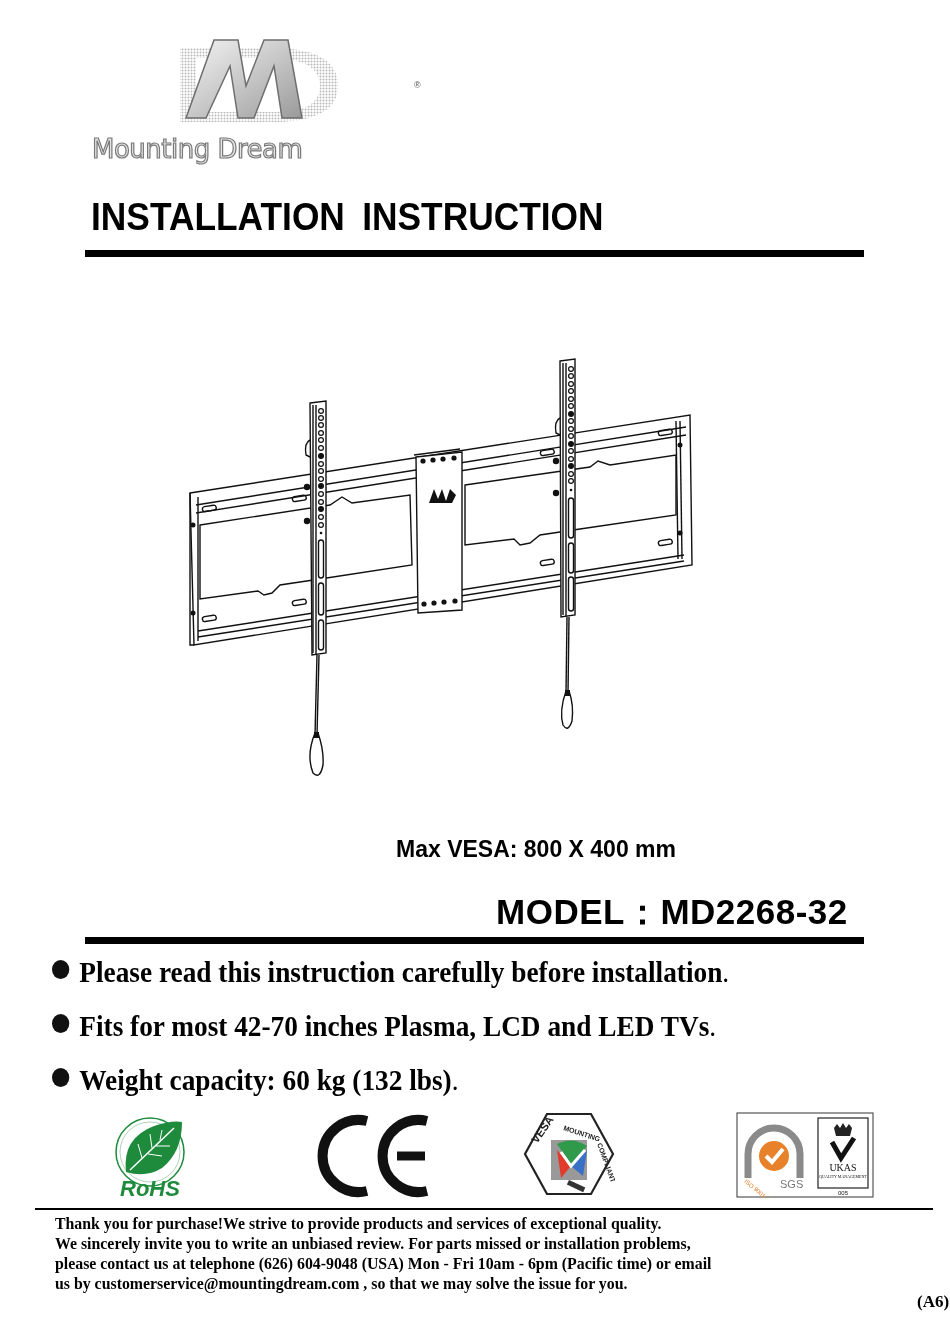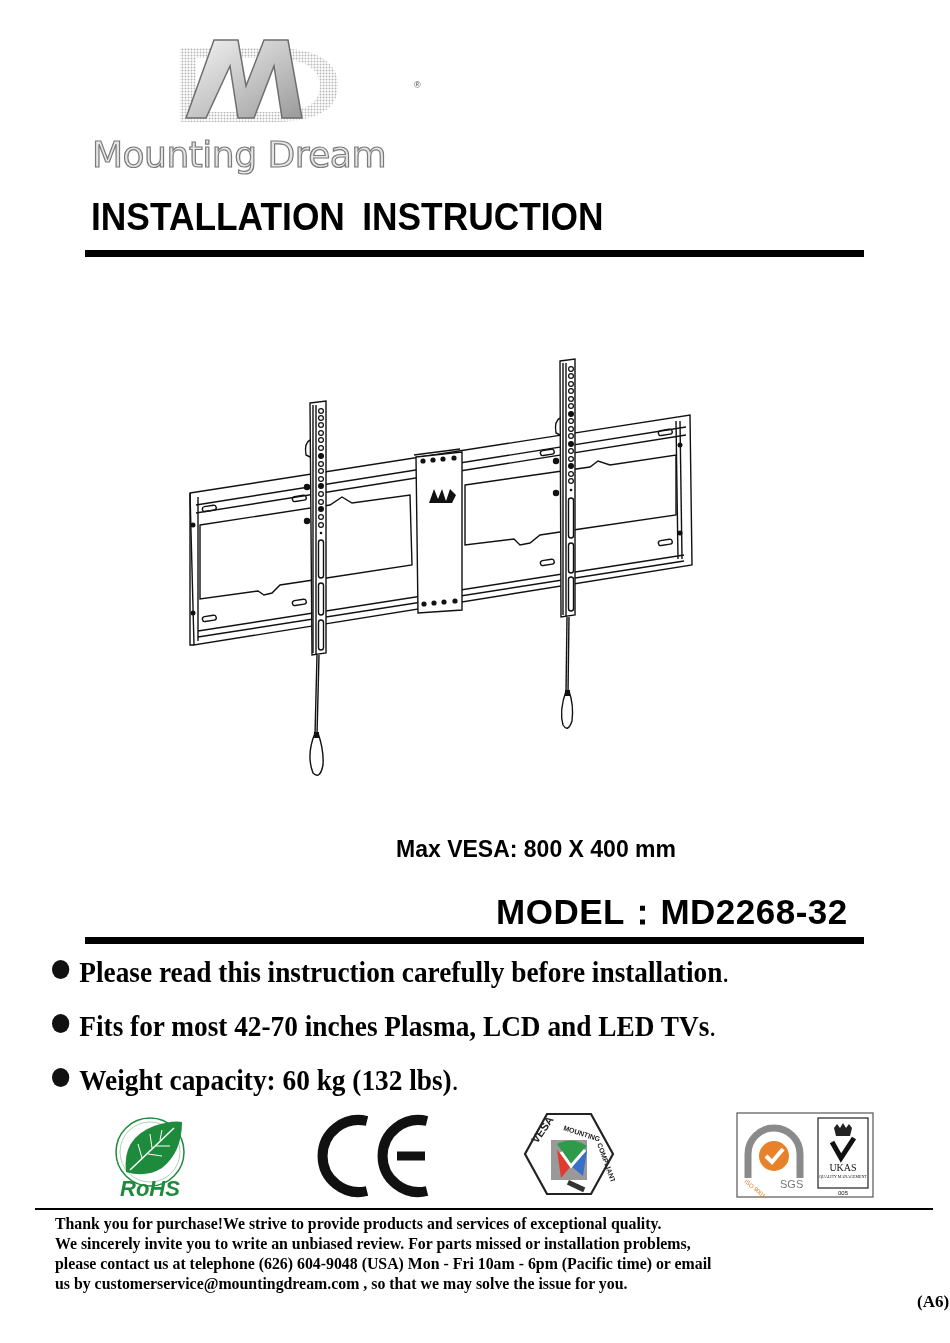--- a/index.html
+++ b/index.html
@@ -3,21 +3,21 @@
 <meta charset="utf-8">
 <style>
   * { margin: 0; padding: 0; box-sizing: border-box; }
   html, body { width: 950px; height: 1343px; background: #ffffff; overflow: hidden; }
   body { position: relative; font-family: "Liberation Sans", sans-serif; color: #000; }
 
   .logo { position: absolute; left: 88px; top: 36px; width: 320px; height: 140px; }
   .logo svg { position: absolute; left: 0; top: 0; }
   .logo-text {
     position: absolute; left: 4px; top: 98px; width: 320px;
-    font-family: "DejaVu Sans", sans-serif; font-size: 36px; letter-spacing: -0.5px;
+    font-family: "DejaVu Sans", sans-serif; font-size: 26px; letter-spacing: -0.5px;
     color: #e6e6e6; -webkit-text-stroke: 1.2px #7a7a7a; font-weight: normal;
   }
   .reg { position: absolute; left: 326px; top: 44px; font-size: 9px; color: #555; }
 
   .title {
     position: absolute; left: 91px; top: 196px;
     font-family: "Liberation Sans", sans-serif; font-weight: bold; font-size: 38px;
     letter-spacing: 0px; transform: scaleX(0.93); transform-origin: left top; word-spacing: 8px;
   }
   .rule-top { position: absolute; left: 85px; top: 250px; width: 779px; height: 7px; background: #000; }

